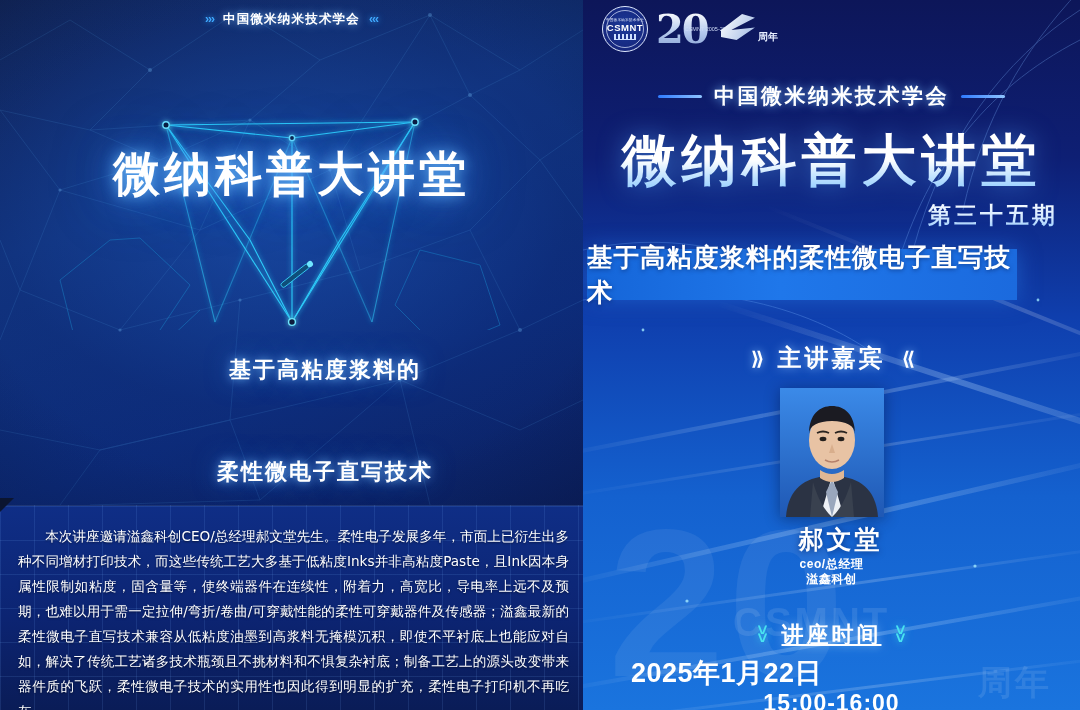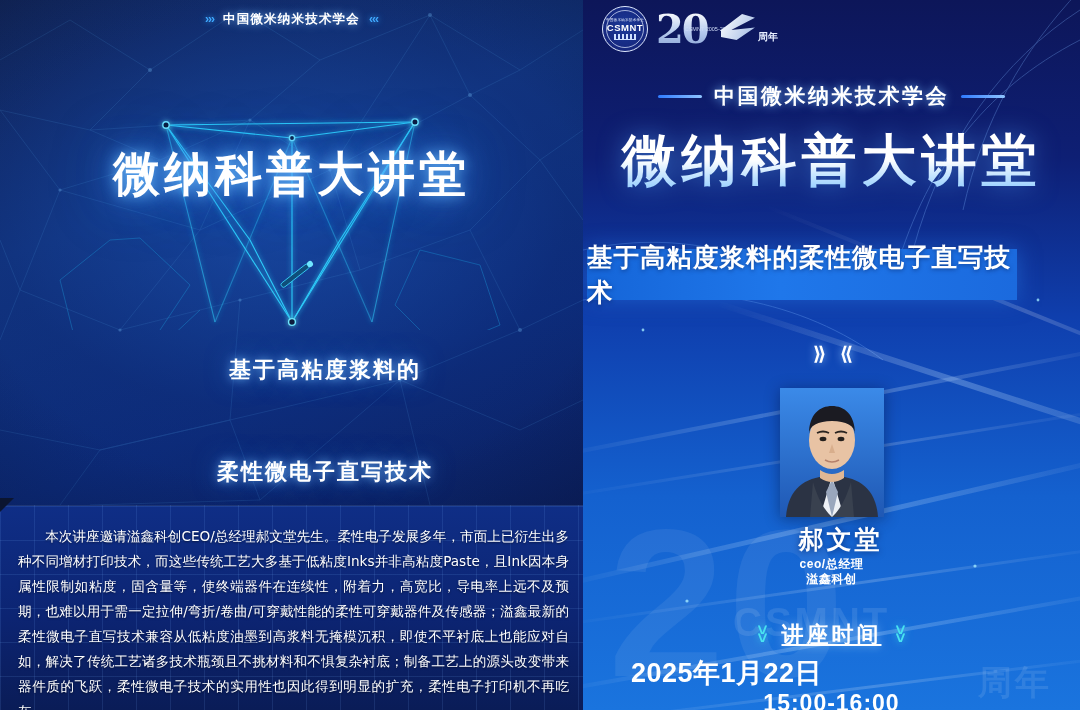--- a/index.html
+++ b/index.html
@@ -375,27 +375,29 @@
       </div>
     </div>
 
     <div class="rp-assoc">
       <span class="bar"></span>
       <span class="t">中国微米纳米技术学会</span>
       <span class="bar"></span>
     </div>
 
     <div class="rp-title">微纳科普大讲堂</div>
+    <div class="rp-issue">第三十五期</div>
 
     <div class="rp-topic">
       <span>基于高粘度浆料的柔性微电子直写技术</span>
     </div>
 
     <div class="rp-guest">
       <span class="ga">⟫</span>
+      <span class="gt">主讲嘉宾</span>
       <span class="ga">⟪</span>
     </div>
 
     <div class="rp-photo">
       <svg viewBox="0 0 104 129" width="104" height="129">
         <rect width="104" height="129" fill="#2a74d8"></rect>
         <rect width="104" height="129" fill="url(#pg)"></rect>
         <defs>
           <linearGradient id="pg" x1="0" y1="0" x2="0" y2="1">
             <stop offset="0%" stop-color="#3b8ae8"></stop>

